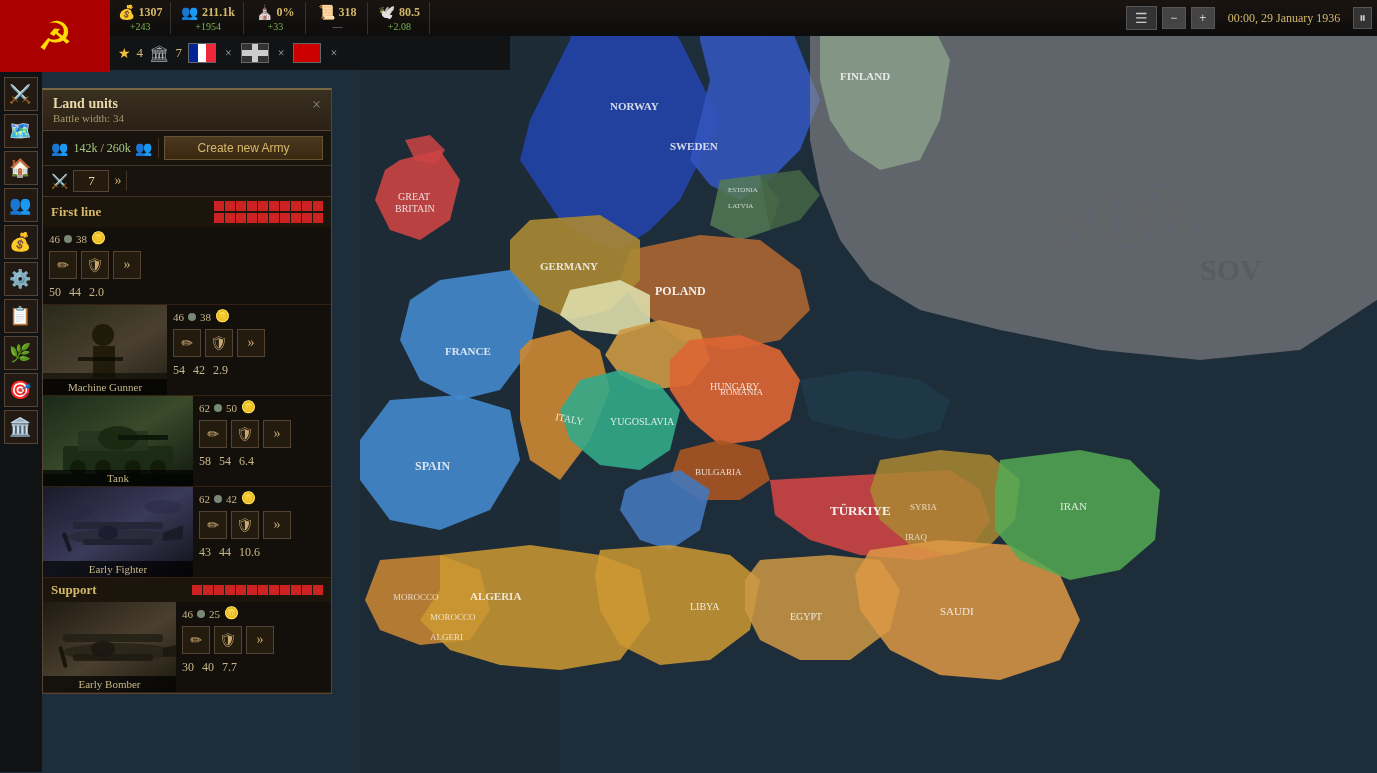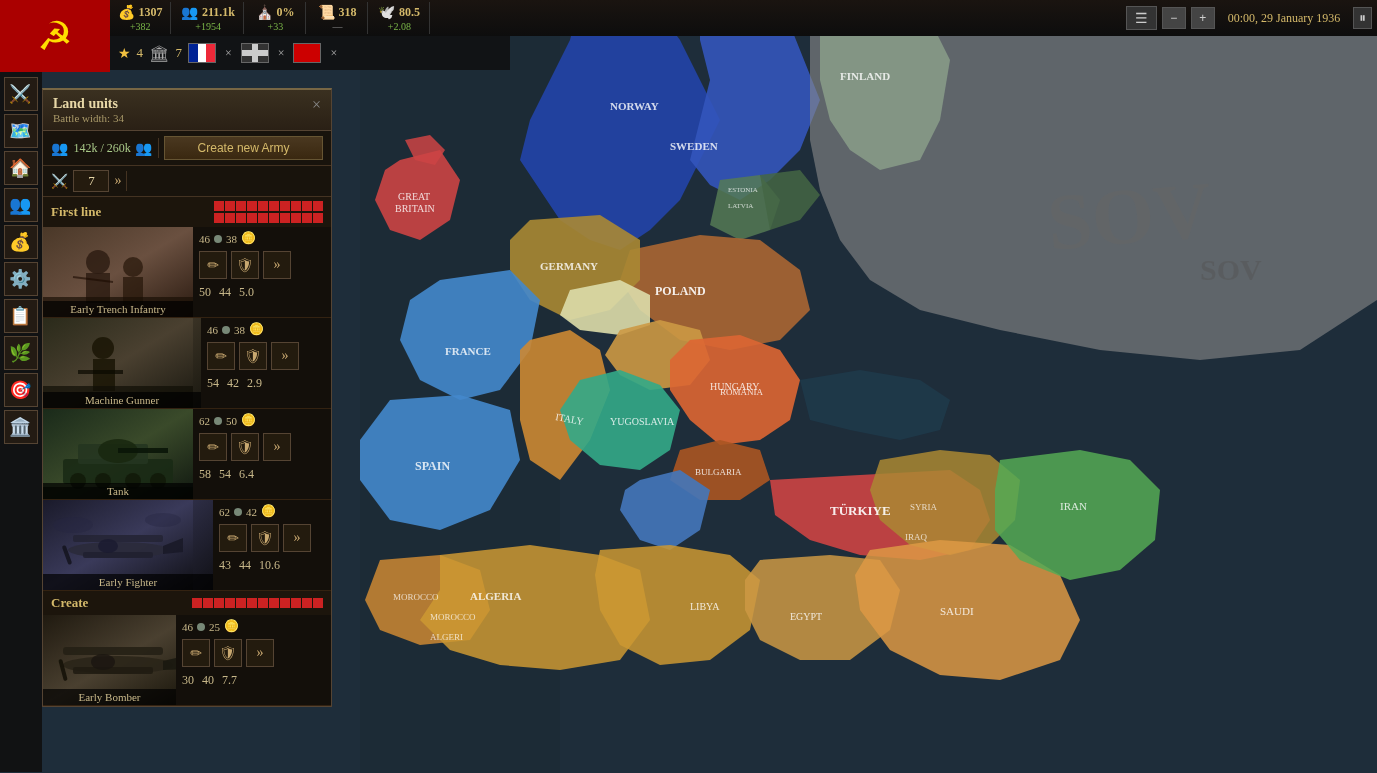--- a/index.html
+++ b/index.html
@@ -532,21 +532,21 @@
 </div>
 
 <div id="top-bar">
   <div id="resources">
 
     <div class="resource-item">
       <div class="resource-row">
         <span class="resource-icon res-gold">💰</span>
         <span class="resource-main">1307</span>
       </div>
-      <span class="resource-delta">+382</span>
+      <span class="resource-delta">+243</span>
     </div>
 
     <div class="resource-item">
       <div class="resource-row">
         <span class="resource-icon res-manpower">👥</span>
         <span class="resource-main">211.1k</span>
       </div>
       <span class="resource-delta">+1954</span>
     </div>
 
@@ -674,63 +674,42 @@
           <span class="pip" style="background:#cc2222;"></span>
           <span class="pip" style="background:#cc2222;"></span>
           <span class="pip" style="background:#cc2222;"></span>
           <span class="pip" style="background:#cc2222;"></span>
           <span class="pip" style="background:#cc2222;"></span>
         </div>
       </div>
     </div>
 
     <div class="unit-row">
-      <div class="unit-image img-infantry" style="width:150px;height:90px;position:relative;flex-shrink:0;">
-        <svg width="150" height="90" viewBox="0 0 150 90" style="position:absolute;top:0;left:0;">
-          <defs>
-            <linearGradient id="ig1" x1="0%" y1="0%" x2="100%" y2="100%">
-              <stop offset="0%" style="stop-color:#4a3828"></stop>
-              <stop offset="50%" style="stop-color:#6a5040"></stop>
-              <stop offset="100%" style="stop-color:#2a1a10"></stop>
-            </linearGradient>
-          </defs>
-          <rect width="150" height="90" fill="url(#ig1)"></rect>
-
-          <ellipse cx="55" cy="35" rx="12" ry="12" fill="#2a1a10" opacity="0.8"></ellipse>
-          <rect x="43" y="46" width="24" height="30" fill="#2a1a10" opacity="0.8"></rect>
-          <line x1="30" y1="50" x2="70" y2="55" stroke="#1a0a00" stroke-width="2" opacity="0.6"></line>
-          <ellipse cx="90" cy="40" rx="10" ry="10" fill="#251508" opacity="0.7"></ellipse>
-          <rect x="80" y="50" width="20" height="28" fill="#251508" opacity="0.7"></rect>
-
-          <rect x="0" y="70" width="150" height="20" fill="#1a1005" opacity="0.7"></rect>
-        </svg>
-        <div class="unit-label">Early Trench Infantry</div>
-      </div>
       <div class="unit-stats">
         <div class="stat-row-top">
           <span style="color:#c8b88a;font-size:11px;">46</span>
           <span style="width:8px;height:8px;border-radius:50%;background:#778877;display:inline-block;"></span>
           <span style="color:#c8b88a;font-size:11px;">38</span>
           <span style="color:#d4b96a;font-size:12px;">🪙</span>
         </div>
         <div class="unit-actions">
           <div class="action-btn" style="width:28px;height:28px;background:rgba(40,30,15,0.8);border:1px solid #554433;display:flex;align-items:center;justify-content:center;cursor:pointer;color:#c8a870;font-size:14px;">✏</div>
           <div class="action-btn" style="width:28px;height:28px;background:rgba(40,30,15,0.8);border:1px solid #554433;display:flex;align-items:center;justify-content:center;cursor:pointer;color:#c8a870;font-size:14px;">🛡</div>
           <div class="action-btn" style="width:28px;height:28px;background:rgba(40,30,15,0.8);border:1px solid #554433;display:flex;align-items:center;justify-content:center;cursor:pointer;color:#c8a870;font-size:14px;">»</div>
         </div>
         <div class="unit-bottom-stats">
           <span class="bottom-stat">50</span>
           <span class="bottom-stat">44</span>
-          <span class="bottom-stat">5.0</span>
+          <span class="bottom-stat">2.0</span>
         </div>
       </div>
     </div>
 
     <div class="unit-row">
-      <div class="unit-image img-gunner" style="width:158px;height:90px;position:relative;flex-shrink:0;">
+      <div class="unit-image img-gunner" style="width:124px;height:90px;position:relative;flex-shrink:0;">
         <svg width="150" height="90" viewBox="0 0 150 90" style="position:absolute;top:0;left:0;">
           <defs>
             <linearGradient id="ig2" x1="0%" y1="0%" x2="100%" y2="100%">
               <stop offset="0%" style="stop-color:#2a2a1a"></stop>
               <stop offset="50%" style="stop-color:#4a4030"></stop>
               <stop offset="100%" style="stop-color:#1a1810"></stop>
             </linearGradient>
           </defs>
           <rect width="150" height="90" fill="url(#ig2)"></rect>
           <ellipse cx="60" cy="30" rx="11" ry="11" fill="#1a1505" opacity="0.85"></ellipse>
@@ -802,21 +781,21 @@
         </div>
         <div class="unit-bottom-stats">
           <span class="bottom-stat">58</span>
           <span class="bottom-stat">54</span>
           <span class="bottom-stat">6.4</span>
         </div>
       </div>
     </div>
 
     <div class="unit-row">
-      <div class="unit-image img-fighter" style="width:170px;height:90px;position:relative;flex-shrink:0;">
+      <div class="unit-image img-fighter" style="width:150px;height:90px;position:relative;flex-shrink:0;">
         <svg width="150" height="90" viewBox="0 0 150 90" style="position:absolute;top:0;left:0;">
           <defs>
             <linearGradient id="ig4" x1="0%" y1="0%" x2="100%" y2="100%">
               <stop offset="0%" style="stop-color:#1a1a2a"></stop>
               <stop offset="50%" style="stop-color:#3a3a5a"></stop>
               <stop offset="100%" style="stop-color:#101015"></stop>
             </linearGradient>
           </defs>
           <rect width="150" height="90" fill="url(#ig4)"></rect>
 
@@ -851,21 +830,21 @@
         </div>
         <div class="unit-bottom-stats">
           <span class="bottom-stat">43</span>
           <span class="bottom-stat">44</span>
           <span class="bottom-stat">10.6</span>
         </div>
       </div>
     </div>
 
     <div class="section-header">
-      <span class="section-title">Create</span>
+      <span class="section-title">Support</span>
       <div style="display:flex;flex-direction:column;gap:2px;">
         <div class="section-pips">
           <span class="pip" style="background:#cc2222;"></span>
           <span class="pip" style="background:#cc2222;"></span>
           <span class="pip" style="background:#cc2222;"></span>
           <span class="pip" style="background:#cc2222;"></span>
           <span class="pip" style="background:#cc2222;"></span>
           <span class="pip" style="background:#cc2222;"></span>
           <span class="pip" style="background:#cc2222;"></span>
           <span class="pip" style="background:#cc2222;"></span>

